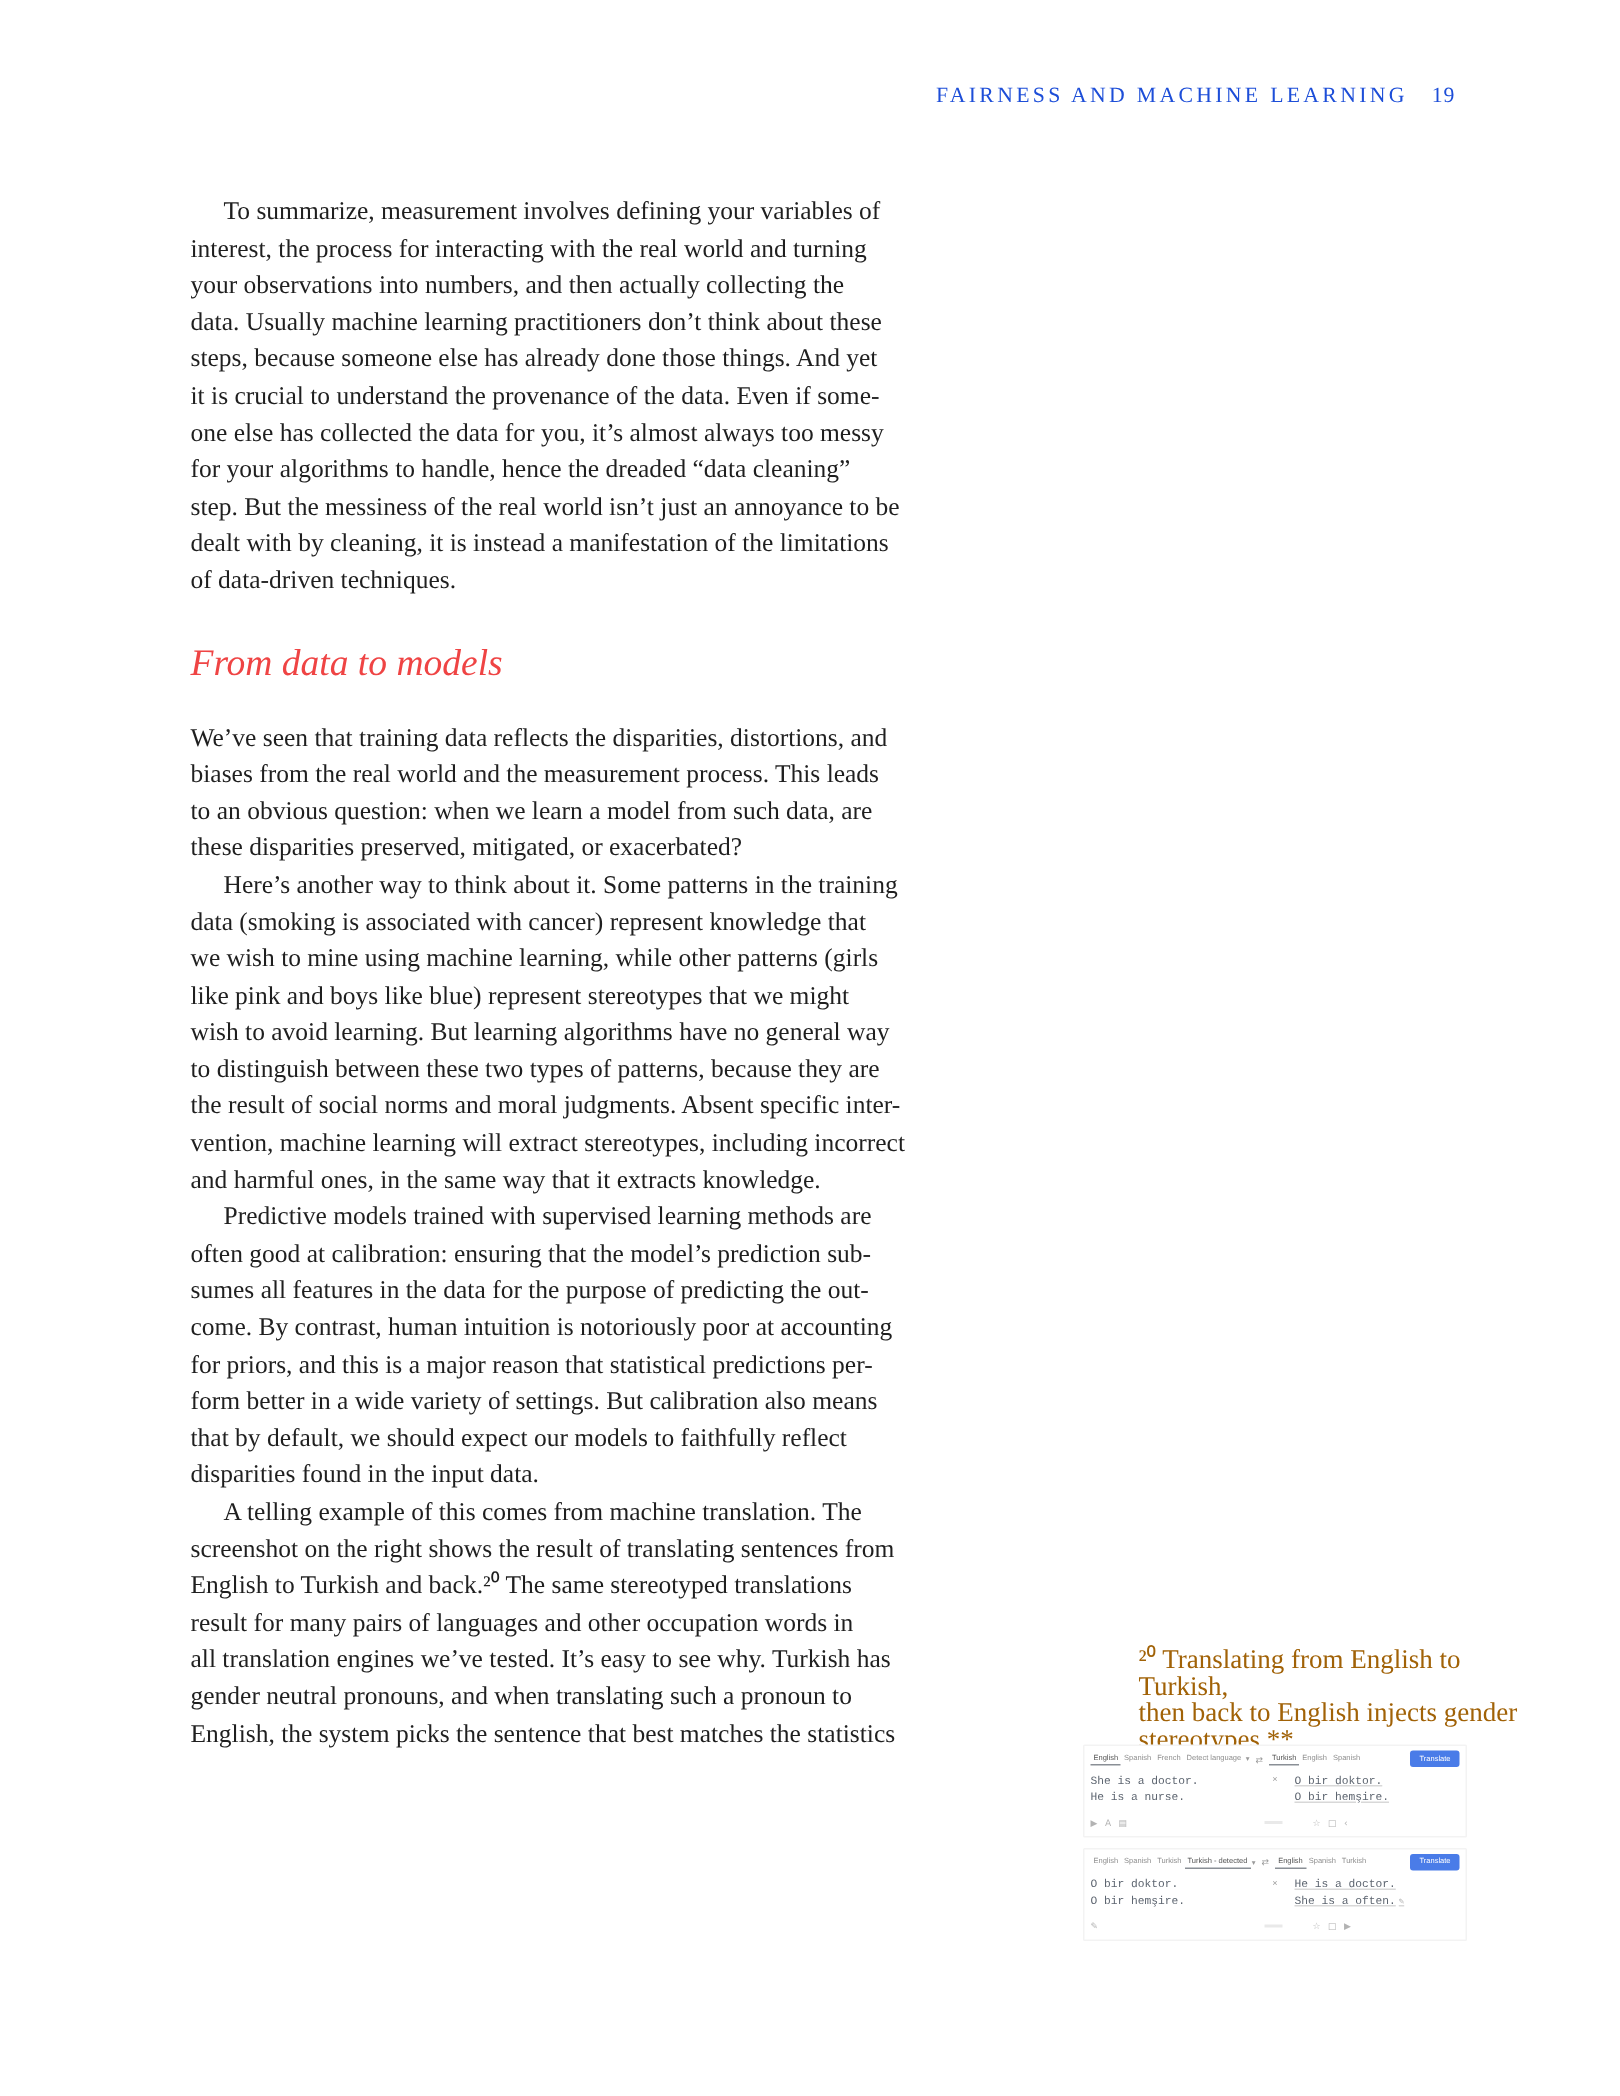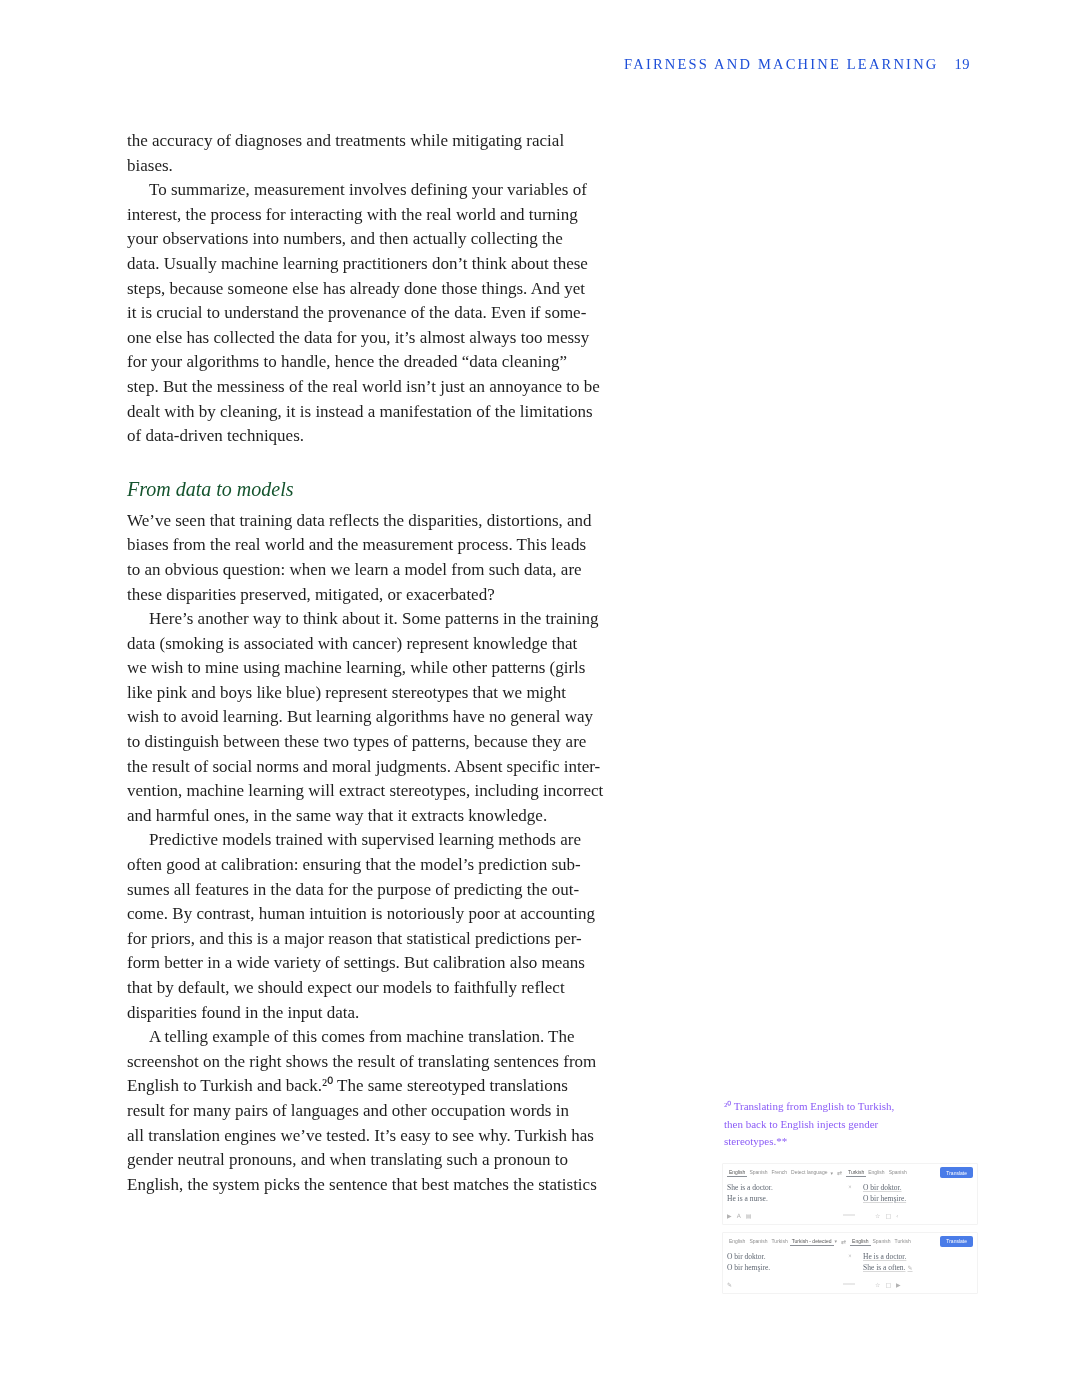--- a/index.html
+++ b/index.html
@@ -8,40 +8,40 @@
 
   
   .running-header{position:absolute;top:56px;right:110px;font-size:14.5px;letter-spacing:2.2px;
         color:#1d4ed8;white-space:nowrap;}
   .running-header .pagenum{margin-left:16px;letter-spacing:0.5px;}
 
   
   .textcol{position:absolute;left:127px;top:129px;width:565px;}
   .para{margin:0;font-size:17px;line-height:24.6px;white-space:pre-line;text-align:left;}
   .para.indent{text-indent:22px;}
-  .sect{margin:29px 0 8px 0;font-size:20px;font-weight:400;font-style:italic;color:#14532d;}
+  .sect{margin:29px 0 23px 0;font-size:25px;font-weight:400;font-style:italic;color:#ef4444;}
 
   
-  .sidenote{position:absolute;left:724px;top:1098px;width:258px;font-size:11px;
-        line-height:17.6px;color:#8b5cf6;white-space:pre-line;}
+  .sidenote{position:absolute;left:759px;top:1098px;width:258px;font-size:18px;
+        line-height:17.6px;color:#a16207;white-space:pre-line;}
 
   
   .gt{position:absolute;left:722px;top:1163px;width:256px;margin:0;}
   .gt-panel{position:relative;background:#ffffff;border:1px solid #f3f3f3;border-radius:1px;
         padding:3px 4px 5px 4px;margin-bottom:7px;}
   .gt-tabs{display:flex;align-items:center;font-size:5px;color:#8f8f8f;
         font-family:"Liberation Sans", sans-serif;white-space:nowrap;}
   .gt-tab{padding:1px 2px;border-bottom:1.5px solid transparent;}
   .gt-tab.active{color:#555;border-bottom:1.5px solid #8a8f96;}
   .gt-caret{font-size:5px;color:#9a9a9a;margin:0 1px;}
   .gt-swap{font-size:6px;color:#9a9a9a;margin:0 4px 0 3px;}
   .gt-btn{margin-left:auto;background:#4a7ce8;color:#ffffff;font-size:5px;
         font-family:"Liberation Sans", sans-serif;padding:2.5px 6px;border-radius:2px;}
   .gt-content{display:flex;margin-top:5px;font-size:7.5px;line-height:1.45;color:#5d6570;
-        font-family:Liberation Serif, serif;}
+        font-family:Liberation Mono, monospace;}
   .gt-src{width:116px;white-space:pre-line;}
   .gt-clear{width:14px;font-size:6px;color:#a0a0a0;text-align:center;}
   .gt-dst{flex:1;padding-left:6px;white-space:pre-line;
         text-decoration:underline;text-decoration-color:#d8d8d8;}
   .gt-edit{font-size:6px;color:#b5b5b5;margin-left:2px;text-decoration:none;display:inline;}
   .gt-iconrow{display:flex;align-items:center;margin-top:7px;font-size:6px;color:#b3b3b3;
         font-family:"DejaVu Sans", sans-serif;}
   .gt-icons-left{width:116px;display:flex;gap:5px;}
   .gt-dash{width:12px;height:2px;background:#e9e9e9;margin-right:14px;align-self:center;}
   .gt-icons-right{display:flex;gap:5px;padding-left:6px;}
@@ -49,22 +49,20 @@
 </head>
 <body>
 
 <div class="page">
 
   <div class="running-header">
     <span>FAIRNESS AND MACHINE LEARNING</span><span class="pagenum">19</span>
   </div>
 
   <div class="textcol">
-    <p class="para">the accuracy of diagnoses and treatments while mitigating racial
-biases.</p>
     <p class="para indent">To summarize, measurement involves defining your variables of
 interest, the process for interacting with the real world and turning
 your observations into numbers, and then actually collecting the
 data. Usually machine learning practitioners don’t think about these
 steps, because someone else has already done those things. And yet
 it is crucial to understand the provenance of the data. Even if some-
 one else has collected the data for you, it’s almost always too messy
 for your algorithms to handle, hence the dreaded “data cleaning”
 step. But the messiness of the real world isn’t just an annoyance to be
 dealt with by cleaning, it is instead a manifestation of the limitations

